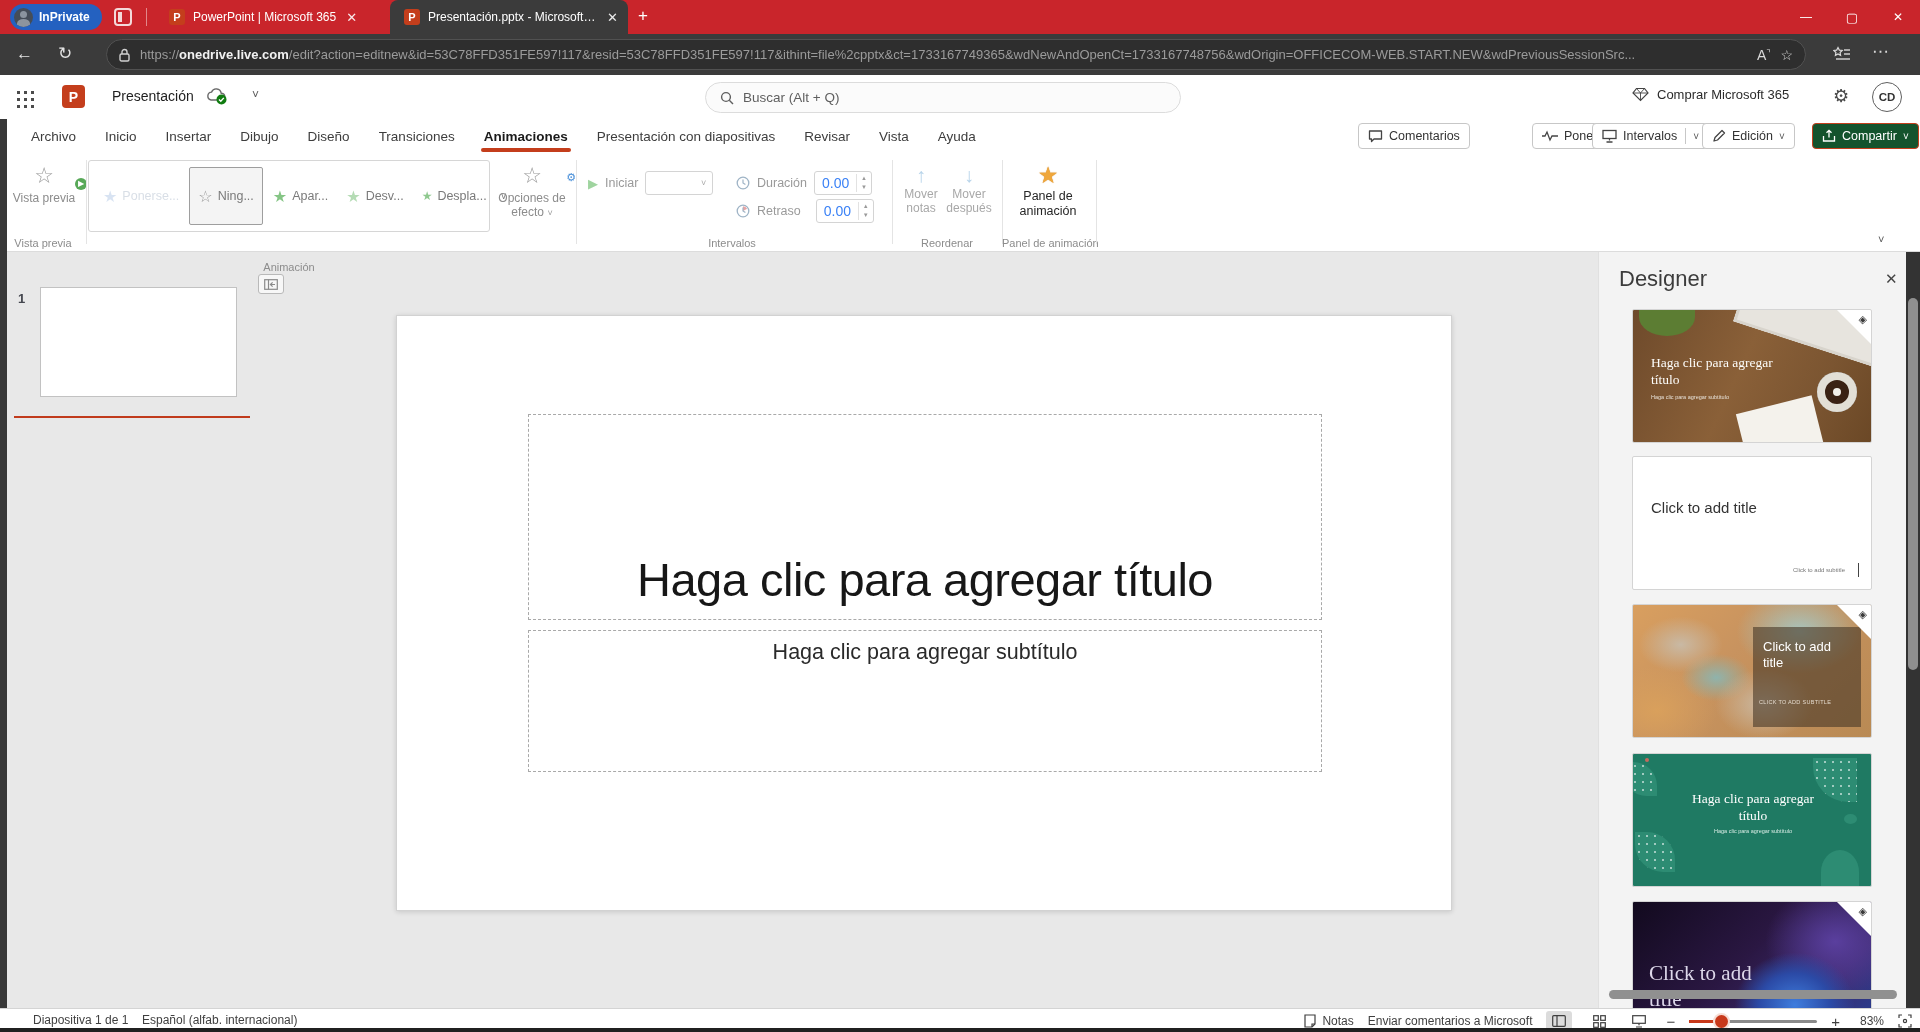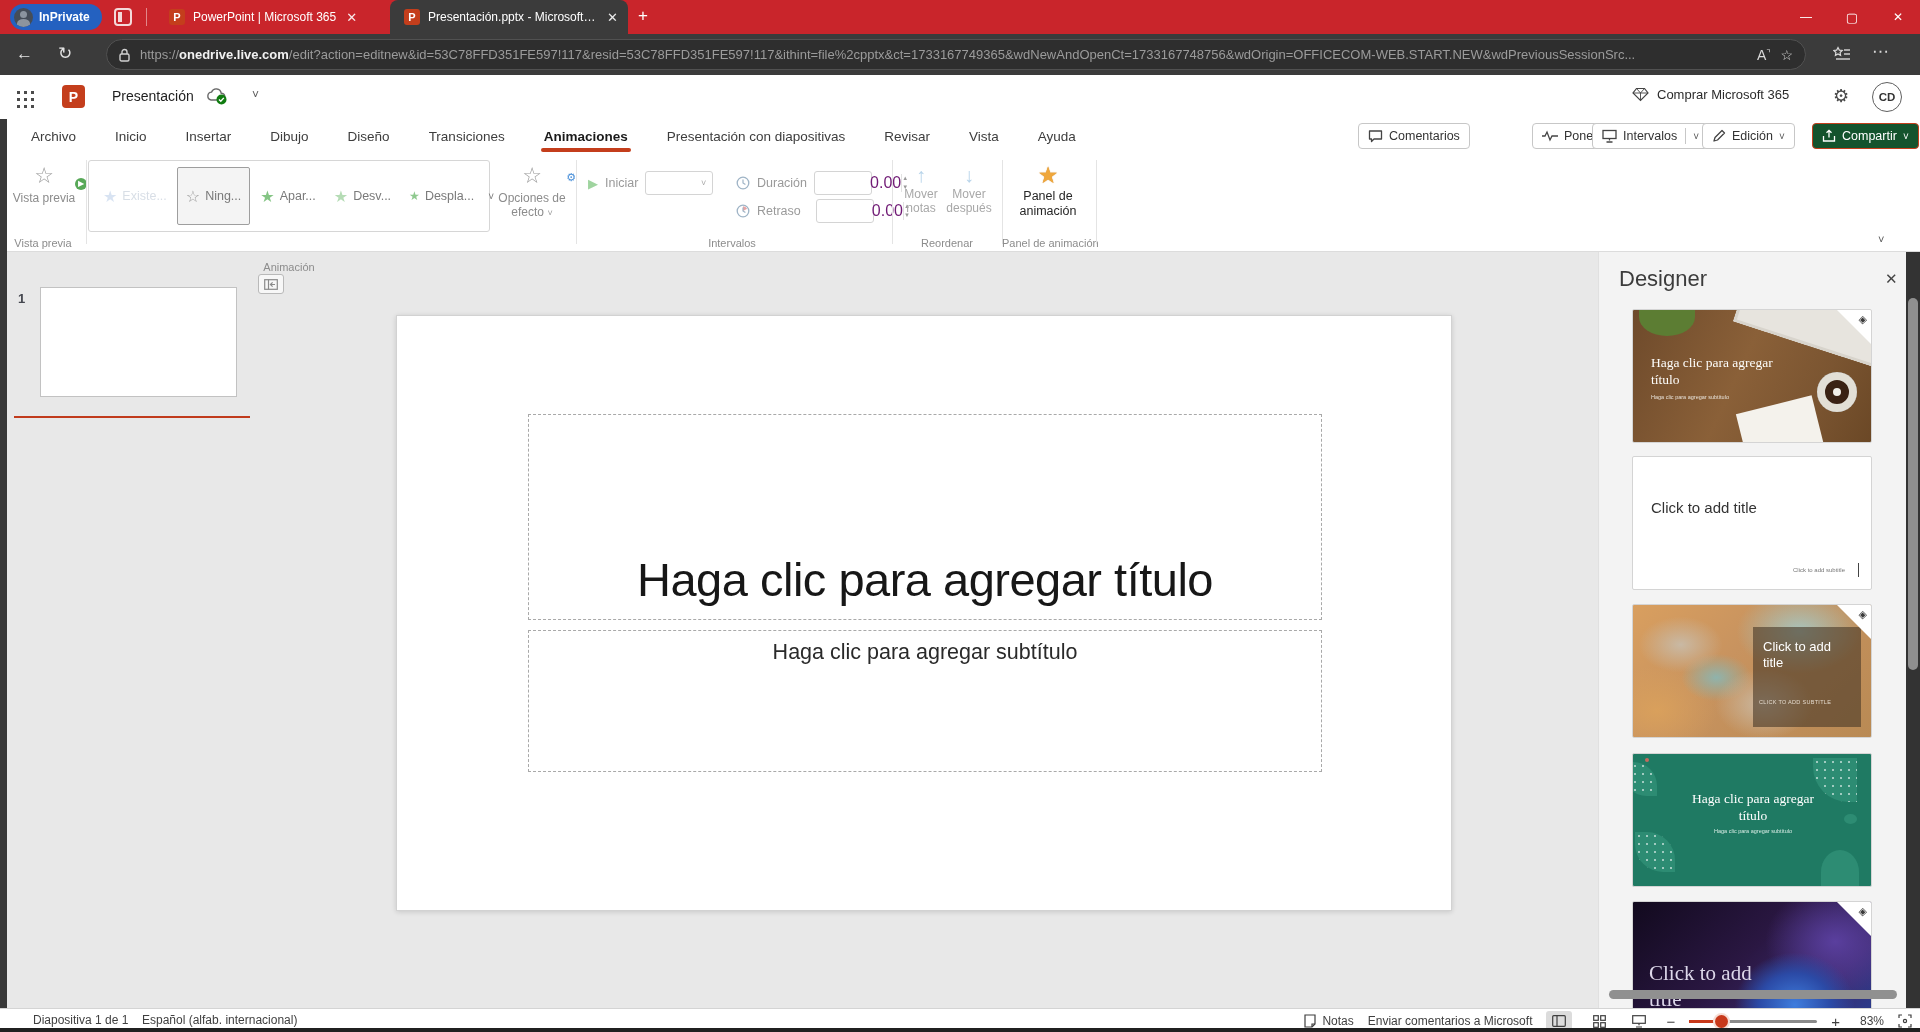--- a/index.html
+++ b/index.html
@@ -49,21 +49,21 @@
   .title-chev{position:absolute;left:252px;top:13px;color:#5c5c5c;font-size:12px;}
   .searchbox{position:absolute;left:705px;top:7px;width:476px;height:31px;border:1px solid #dcdcdc;background:#fbfbfb;
              border-radius:16px;display:flex;align-items:center;gap:9px;padding:0 14px;color:#5f5f5f;font-size:13.5px;}
   .buy365{position:absolute;left:1632px;top:12px;display:flex;align-items:center;gap:8px;font-size:13px;color:#2b2b2b;}
   .gear{position:absolute;left:1833px;top:10px;font-size:18px;color:#4a4a4a;}
   .avatar{position:absolute;left:1872px;top:7px;width:30px;height:30px;border-radius:50%;border:1.5px solid #5f5f5f;
           background:#fff;color:#333;font-size:11.5px;font-weight:700;display:flex;align-items:center;justify-content:center;}
 
   
   .ribtabs{position:absolute;left:0;top:119px;width:1920px;height:34px;background:#fff;}
-  .ribtabs .tabs{position:absolute;left:30px;top:0;height:34px;display:flex;gap:37px;align-items:center;}
+  .ribtabs .tabs{position:absolute;left:30px;top:0;height:34px;display:flex;gap:27px;align-items:center;}
   .rtab{font-size:13.5px;color:#3d3d3d;position:relative;padding:0 1px;white-space:nowrap;}
   .rtab.active{font-weight:700;color:#1a1a1a;}
   .rtab.active::after{content:"";position:absolute;left:-2px;right:-2px;bottom:-8px;height:3.5px;background:#c43e1c;border-radius:2px;}
   .ract{position:absolute;top:4px;height:26px;border:1px solid #c7c7c7;border-radius:4px;background:#fff;
         display:flex;align-items:center;gap:6px;padding:0 9px;font-size:12.5px;color:#333;}
   .ract .chev{color:#555;font-size:10px;}
   .ract.split .chev{border-left:1px solid #c7c7c7;padding-left:7px;margin-left:2px;height:16px;display:flex;align-items:center;}
   .ract.primary{background:#14532d;border-color:#c43e1c;color:#fff;}
   .ract.primary .chev{color:#fff;}
 
@@ -81,21 +81,21 @@
   .gallery{position:absolute;left:88px;top:7px;width:402px;height:72px;border:1px solid #d6d6d6;border-radius:3px;
            display:flex;align-items:center;padding:0 6px;gap:2px;}
   .gitem{height:58px;display:flex;align-items:center;gap:5px;padding:0 8px;font-size:12.5px;color:#7a7a7a;white-space:nowrap;}
   .gitem.sel{border:1px solid #9e9e9e;background:#f4f4f4;border-radius:2px;}
   .gitem .st{font-size:16px;}
   .gal-chev{color:#777;font-size:10px;margin-left:4px;}
   .tim-row{position:absolute;display:flex;align-items:center;gap:7px;font-size:12.5px;color:#9a9a9a;}
   .selbox{width:68px;height:24px;border:1px solid #d4d4d4;border-radius:3px;background:#fff;display:flex;
           align-items:center;justify-content:flex-end;padding:0 6px;color:#a8a8a8;font-size:9px;}
   .spin{width:58px;height:24px;border:1px solid #d4d4d4;border-radius:3px;background:#fff;display:flex;align-items:center;}
-  .spin .val{flex:1;padding-left:7px;font-size:16px;color:#701a75;margin-left:48px;}
+  .spin .val{flex:1;padding-left:7px;font-size:14px;color:#3b82f6;}
   .spin .arrows{width:15px;border-left:1px solid #e2e2e2;display:flex;flex-direction:column;align-items:center;
                 font-size:6px;color:#9a9a9a;line-height:9px;}
   .smallbtn{position:absolute;top:10px;width:50px;text-align:center;font-size:12px;color:#a8a8a8;line-height:14px;}
   .smallbtn .ar{font-size:20px;color:#b8d4ea;display:block;line-height:24px;}
   .panelbtn{position:absolute;top:8px;width:84px;text-align:center;font-size:12.5px;color:#262626;line-height:15px;}
   .panelbtn .ic{font-size:23px;color:#efa73c;text-shadow:0 0 1px #c77f1f;display:block;line-height:28px;}
   .rib-collapse{position:absolute;left:1878px;top:80px;color:#555;font-size:11px;}
 
   
   .edgeL{position:absolute;left:0;top:119px;width:7px;height:889px;background:#383838;}
@@ -239,20 +239,27 @@
     <div class="waffle"></div>
     <div class="ppt-logo">P</div>
     <div class="doctitle">Presentación</div>
     <svg class="savedic" width="24" height="18" viewBox="0 0 24 18">
       <path d="M6 13 a4 4 0 0 1 .6 -7.9 a5 5 0 0 1 9.6 1.1 a3.4 3.4 0 0 1 .4 6.8 z" fill="none" stroke="#6a6a6a" stroke-width="1.4"></path>
       <circle cx="16.5" cy="12.5" r="5" fill="#107c10"></circle>
       <path d="M14 12.5 l1.8 1.8 3 -3.4" stroke="#fff" stroke-width="1.4" fill="none"></path>
     </svg>
     <div class="title-chev">˅</div>
 
+    <div class="searchbox">
+      <svg width="14" height="14" viewBox="0 0 14 14">
+        <circle cx="6" cy="6" r="4.4" fill="none" stroke="#5f5f5f" stroke-width="1.4"></circle>
+        <line x1="9.3" y1="9.3" x2="13" y2="13" stroke="#5f5f5f" stroke-width="1.4"></line>
+      </svg>
+      <span>Buscar (Alt + Q)</span>
+    </div>
 
     <div class="buy365">
       <svg width="17" height="15" viewBox="0 0 17 15">
         <path d="M4.5 1.5 h8 l3.5 4.5 -7.5 7.5 -7.5 -7.5 z" fill="none" stroke="#444" stroke-width="1.2"></path>
         <path d="M1 6 h15 M4.5 1.5 l4 4.5 4 -4.5 M8.5 6 v7" fill="none" stroke="#444" stroke-width="0.9"></path>
       </svg>
       <span>Comprar Microsoft 365</span>
     </div>
     <div class="gear">⚙</div>
     <div class="avatar">CD</div>
@@ -314,21 +321,21 @@
     <div class="bigbtn" style="left:8px;">
       <span class="ic star-prev">☆</span>
       <span>Vista previa</span>
     </div>
     <div class="glabel" style="left:0;width:86px;">Vista previa</div>
     <div class="gsep" style="left:86px;"></div>
 
     <div class="gallery">
       <div class="gitem" style="opacity:.55;">
         <span class="st" style="color:#b9cde8;">★</span>
-        <span style="color:#b9c4d2;">Existe...</span>
+        <span style="color:#b9c4d2;">Ponerse...</span>
       </div>
       <div class="gitem sel">
         <span class="st" style="color:#9a9a9a;">☆</span>
         <span>Ning...</span>
       </div>
       <div class="gitem">
         <span class="st" style="color:#85c585;">★</span>
         <span>Apar...</span>
       </div>
       <div class="gitem">

